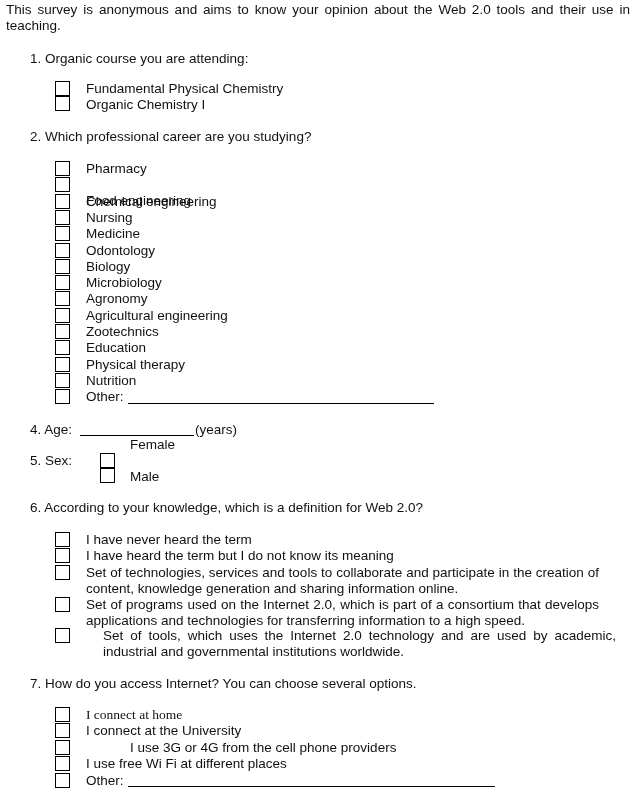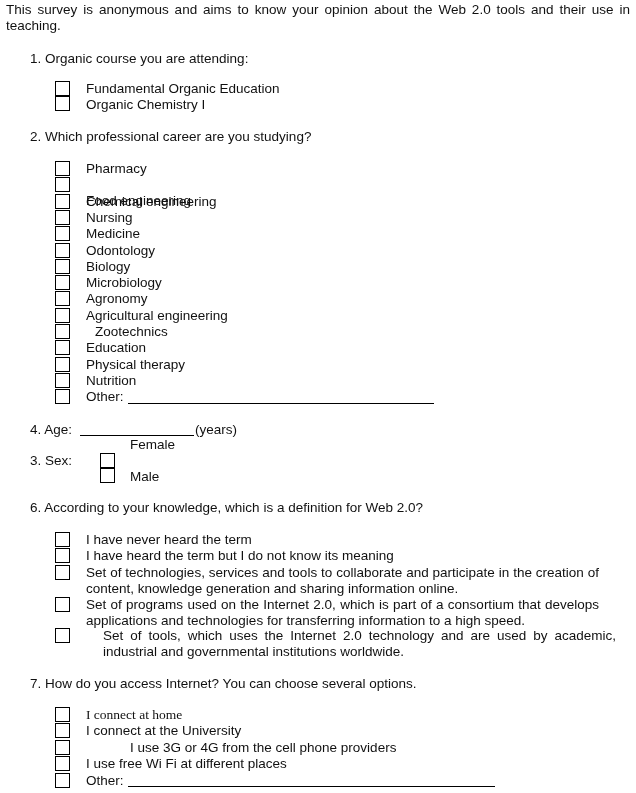--- a/index.html
+++ b/index.html
@@ -12,21 +12,21 @@
     .line { position: absolute; border-bottom: 1.2px solid #000; height: 0; }
     .para { position: absolute; line-height: 16.3px; text-align: justify; }
   </style>
 </head>
 <body>
 
 <div class="intro">This survey is anonymous and aims to know your opinion about the Web 2.0 tools and their use in teaching.</div>
 
 <div class="abs" style="left:30px;top:51px">1. Organic course you are attending:</div>
 <div class="cb" style="left:55px;top:81px"></div>
-<div class="abs" style="left:86px;top:81px">Fundamental Organic Education</div>
+<div class="abs" style="left:86px;top:81px">Fundamental Physical Chemistry</div>
 <div class="cb" style="left:55px;top:96px"></div>
 <div class="abs" style="left:86px;top:97px">Organic Chemistry I</div>
 
 <div class="abs" style="left:30px;top:129px">2. Which professional career are you studying?</div>
 <div id="q2-list">
     <div class="cb" style="left: 55px; top: 161px;"></div>
     <div class="abs" style="left: 86px; top: 161px; text-align: right;">Pharmacy</div>
     <div class="cb" style="left: 55px; top: 177.3px;"></div>
     <div class="abs" style="left: 86px; top: 193px;">Food engineering</div>
     <div class="cb" style="left: 55px; top: 193.6px;"></div>
@@ -39,37 +39,37 @@
     <div class="abs" style="left: 86px; top: 242.5px;">Odontology</div>
     <div class="cb" style="left: 55px; top: 258.8px;"></div>
     <div class="abs" style="left: 86px; top: 258.8px;">Biology</div>
     <div class="cb" style="left: 55px; top: 275.1px;"></div>
     <div class="abs" style="left: 86px; top: 275.1px;">Microbiology</div>
     <div class="cb" style="left: 55px; top: 291.4px;"></div>
     <div class="abs" style="left: 86px; top: 291.4px;">Agronomy</div>
     <div class="cb" style="left: 55px; top: 307.7px;"></div>
     <div class="abs" style="left: 86px; top: 307.7px;">Agricultural engineering</div>
     <div class="cb" style="left: 55px; top: 324px;"></div>
-    <div class="abs" style="left: 86px; top: 324px; margin-left: 9px;">Zootechnics</div>
+    <div class="abs" style="left: 86px; top: 324px;">Zootechnics</div>
     <div class="cb" style="left: 55px; top: 340.3px;"></div>
     <div class="abs" style="left: 86px; top: 340.3px;">Education</div>
     <div class="cb" style="left: 55px; top: 356.6px;"></div>
     <div class="abs" style="left: 86px; top: 356.6px;">Physical therapy</div>
     <div class="cb" style="left: 55px; top: 372.9px;"></div>
     <div class="abs" style="left: 86px; top: 372.9px;">Nutrition</div>
     <div class="cb" style="left: 55px; top: 389.2px;"></div>
     <div class="abs" style="left: 86px; top: 389.2px;">Other:</div>
   </div>
 <div class="line" style="left:128px;top:403px;width:306px"></div>
 
 <div class="abs" style="left:30px;top:422px">4.  Age:</div>
 <div class="line" style="left:80px;top:435px;width:114px"></div>
 <div class="abs" style="left:195px;top:422px">(years)</div>
 
-<div class="abs" style="left:30px;top:453px">3. Sex:</div>
+<div class="abs" style="left:30px;top:453px">5. Sex:</div>
 <div class="cb" style="left:100px;top:453px"></div>
 <div class="abs" style="left:130px;top:437px">Female</div>
 <div class="cb" style="left:100px;top:468px"></div>
 <div class="abs" style="left:130px;top:469px">Male</div>
 
 <div class="abs" style="left:30px;top:500px">6. According to your knowledge, which is a definition for Web 2.0?</div>
 <div class="cb" style="left:55px;top:532px"></div>
 <div class="abs" style="left:86px;top:532px">I have never heard the term</div>
 <div class="cb" style="left:55px;top:548px"></div>
 <div class="abs" style="left:86px;top:548px">I have heard the term but I do not know its meaning</div>

